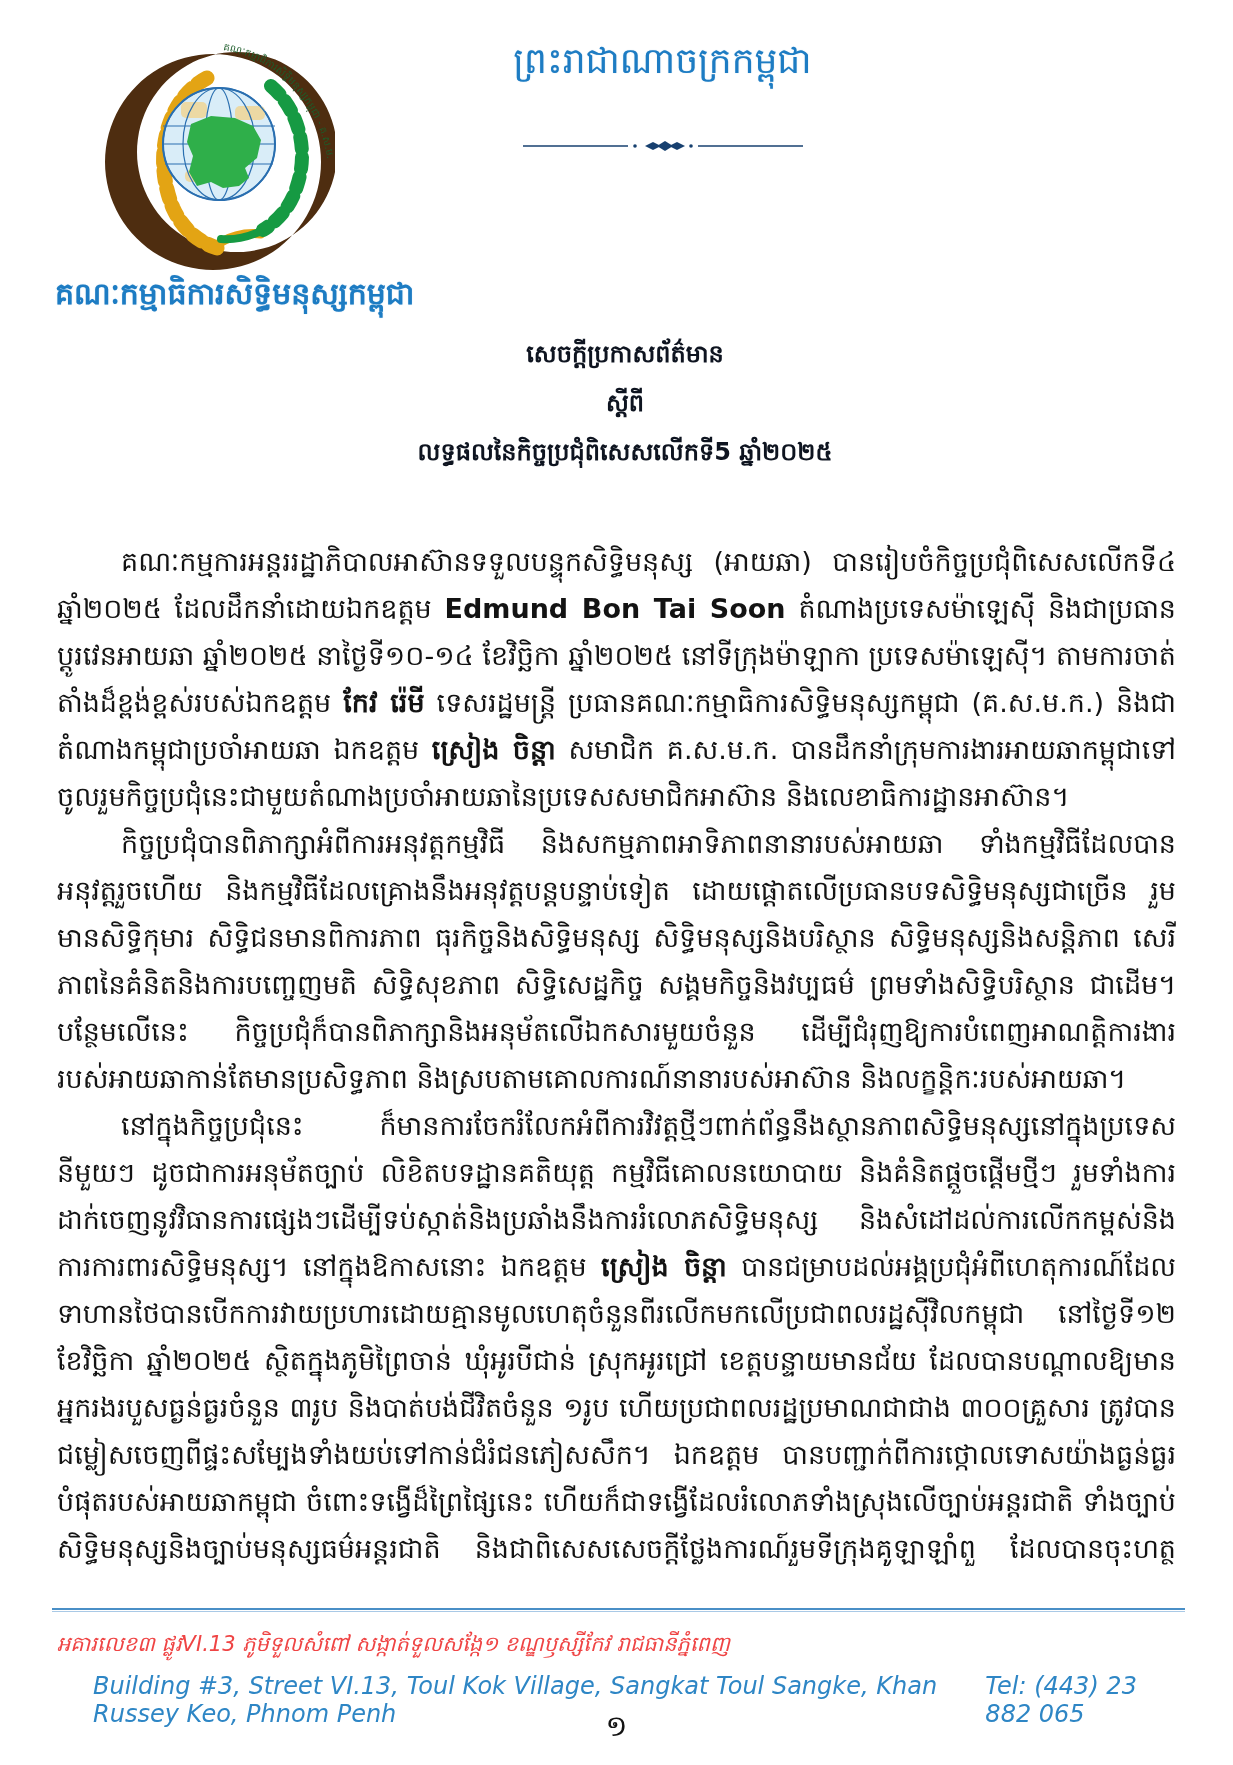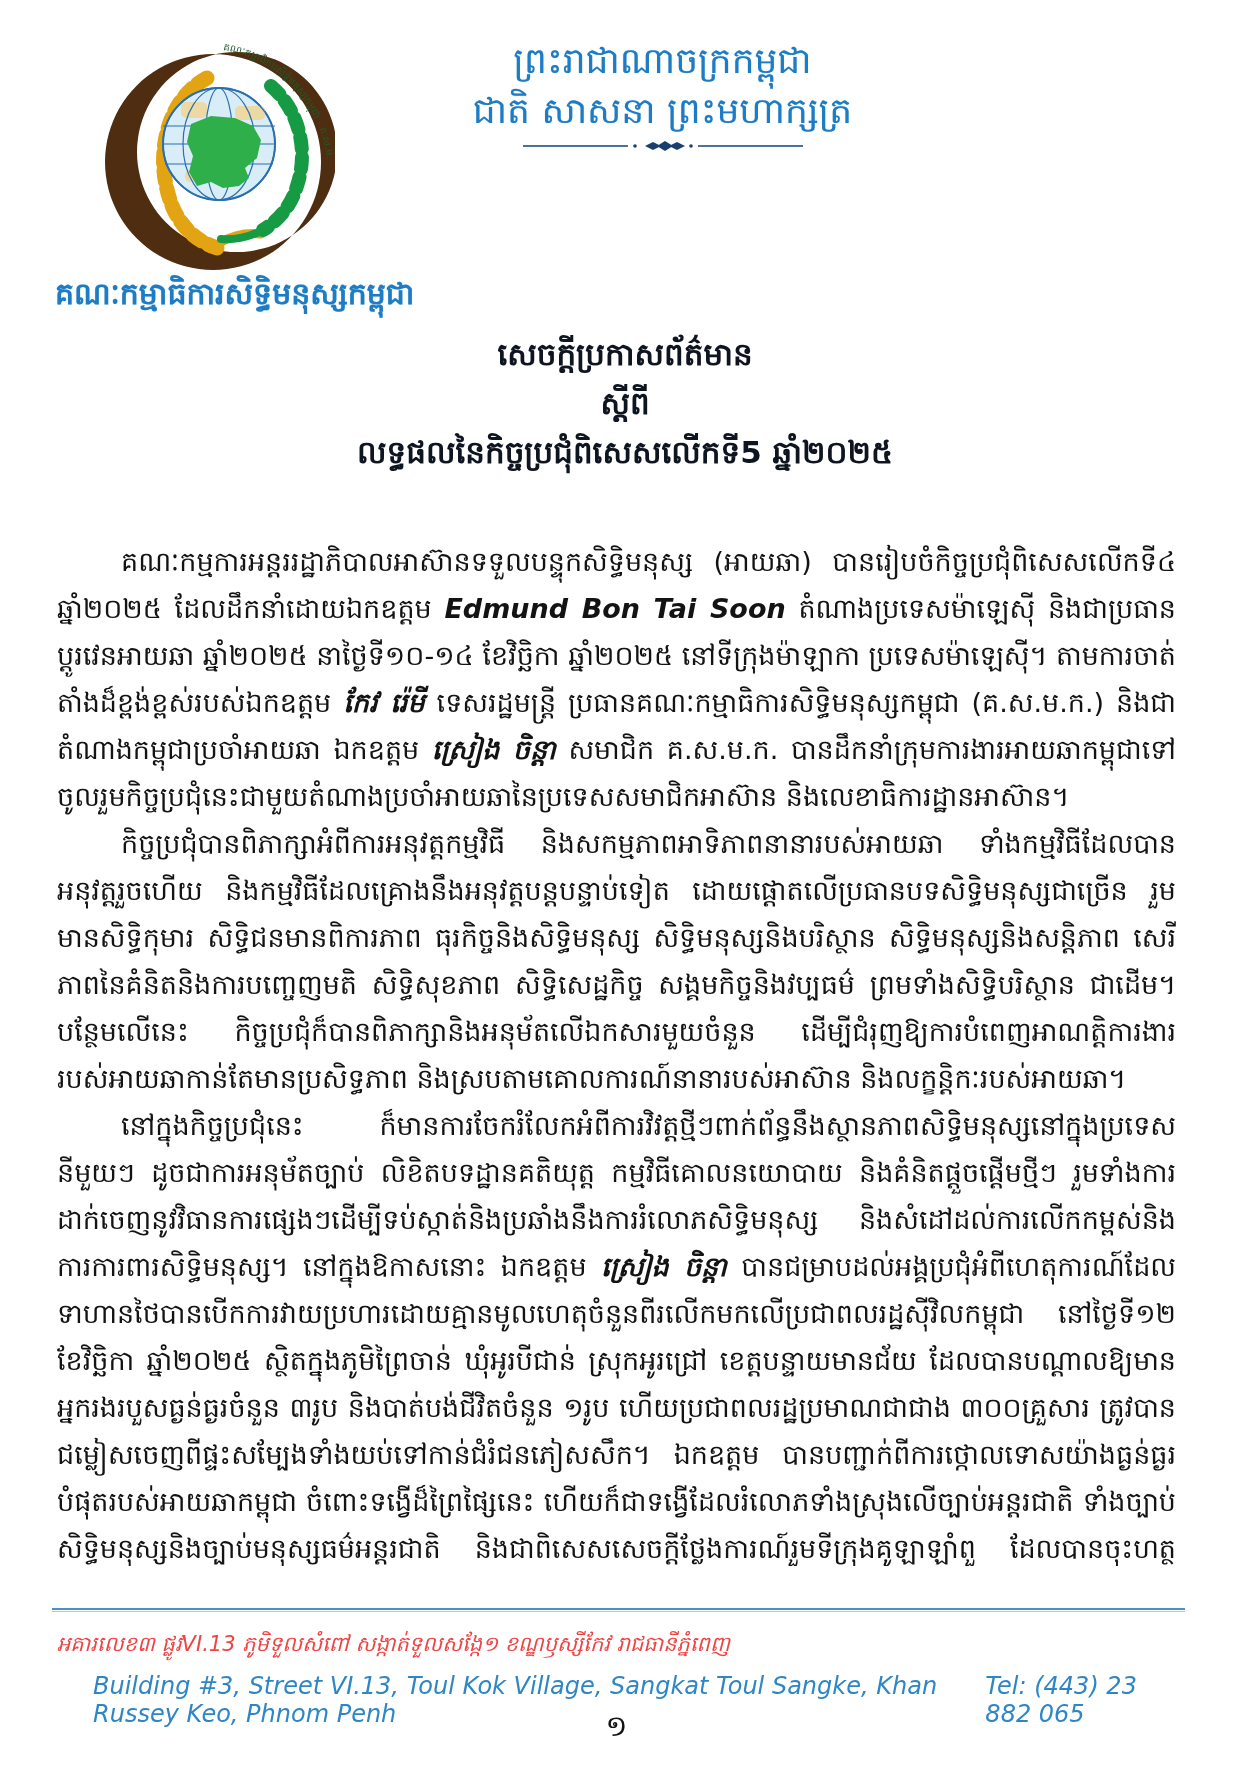--- a/index.html
+++ b/index.html
@@ -25,32 +25,32 @@
   .logo { position:absolute; left:95px; top:40px; width:240px; height:240px; }
   .org-name {
     position:absolute; left:55px; top:275px;
     color:#1d7cc3; font-weight:bold; font-size:30px;
     text-shadow:0 0 1px rgba(29,124,195,.35);
   }
   
   .title-block {
     position:absolute; top:330px; left:17px; right:0;
     text-align:center; font-weight:bold; color:#0e1420;
-    font-size:31px; line-height:49px;
+    font-size:24px; line-height:49px;
   }
   
   .body-block {
     position:absolute; left:57px; right:57px; top:538px; height:1028px;
     overflow:hidden;
     font-size:27px; line-height:47px;
     text-align:justify;
     overflow-wrap:anywhere; word-break:break-word;
   }
   .para { text-indent:64px; margin:0; }
-  .para .b { font-weight:bold;font-style:italic; }
+  .para .b { font-weight:bold; }
   
   .footer-rule {
     position:absolute; left:52px; right:48px; top:1608px;
     height:4px;
     border-top:2px solid #4a8fc7;
     border-bottom:1px solid #a9c9e6;
   }
   .footer-khmer {
     position:absolute; left:57px; top:1630px; right:47px;
     color:#ef4444; font-style:italic; font-size:21px;
@@ -99,21 +99,20 @@
         <path id="curveText" d="M128,10 C180,18 222,58 232,118" fill="none"></path>
       </defs>
       <text font-size="10" fill="#1d5c2a">
         <textPath href="#curveText">គណៈកម្មាធិការសិទ្ធិមនុស្សកម្ពុជា - គ.ស.ម.ក</textPath>
       </text>
     </svg>
   </div>
 
   <div class="header-text">
     <div>ព្រះរាជាណាចក្រកម្ពុជា</div>
-    <div>ជាតិ សាសនា ព្រះមហាក្សត្រ</div>
   </div>
 
   <div class="ornament">
     <svg width="300" height="16" viewBox="0 0 300 16">
       <line x1="10" y1="8" x2="115" y2="8" stroke="#17406f" stroke-width="1.4"></line>
       <line x1="185" y1="8" x2="290" y2="8" stroke="#17406f" stroke-width="1.4"></line>
       <circle cx="122" cy="8" r="1.8" fill="#17406f"></circle>
       <circle cx="178" cy="8" r="1.8" fill="#17406f"></circle>
       <path d="M132,8 l8,-4 8,4 -8,4 z" fill="#17406f"></path>
       <path d="M144,8 l8,-5 8,5 -8,5 z" fill="#17406f"></path>

